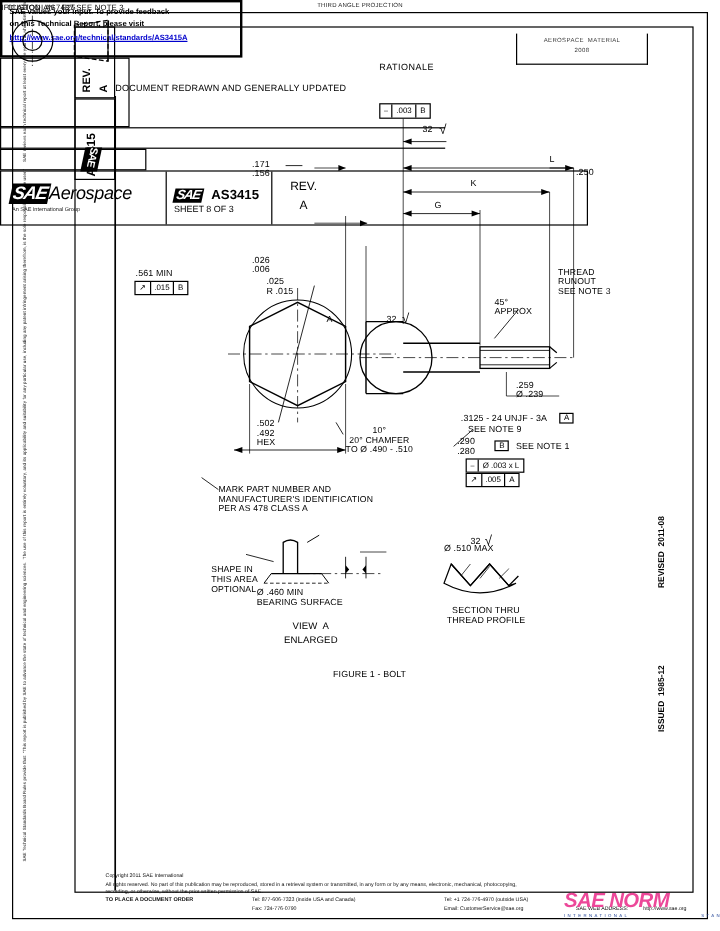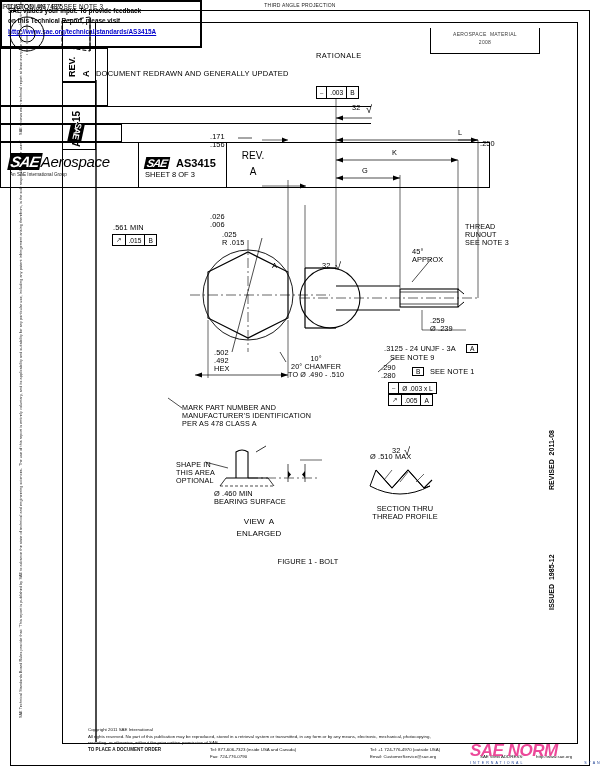--- a/index.html
+++ b/index.html
@@ -287,21 +287,21 @@
   <div class="fcf" style="left:388px;top:394px;height:12px;">
     <div>↗</div>
     <div>.005</div>
     <div>A</div>
   </div>
 
   <div class="t note" style="left:182px;top:404px;">MARK PART NUMBER AND
 MANUFACTURER'S IDENTIFICATION
 PER AS 478 CLASS A</div>
 
-  <div class="t note" style="left:176px;top:461px;">SHAPE IN
+  <div class="t note" style="left:176px;top:471px;">SHAPE IN
 THIS AREA
 OPTIONAL</div>
   <div class="t dim" style="left:338px;top:453px;margin-left:32px;">Ø .510 MAX</div>
   <div class="t dim" style="left:214px;top:490px;">Ø .460 MIN
 BEARING SURFACE</div>
   <div class="t dim c" style="left:214px;top:518px;width:90px;font-size:8px;">VIEW  A</div>
   <div class="t dim c" style="left:214px;top:530px;width:90px;font-size:8px;">ENLARGED</div>
 
   <div class="t dim" style="left:392px;top:447px;">32</div>
   <div class="t" style="left:404px;top:446px;font-size:11px;">√</div>

